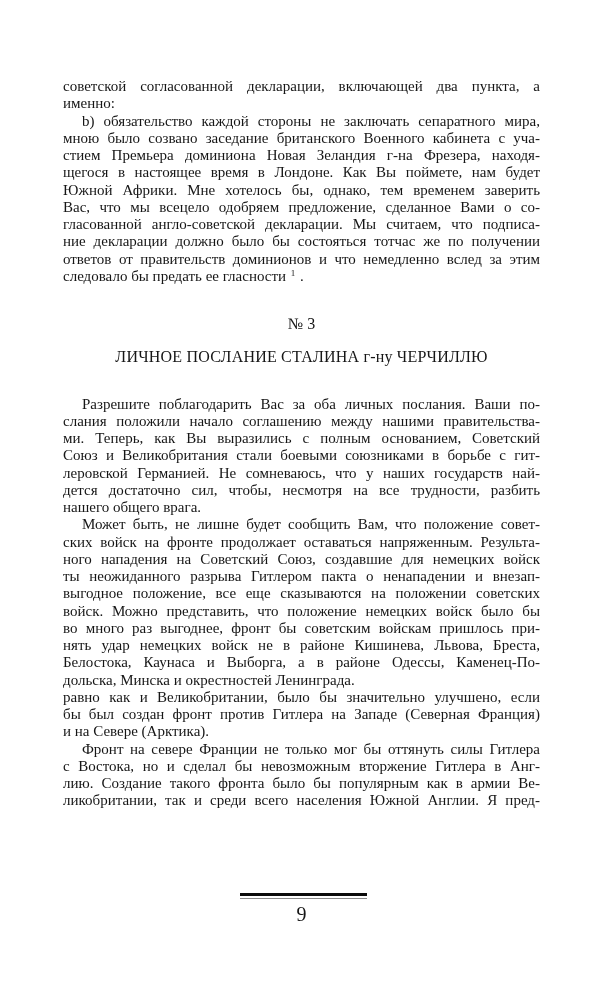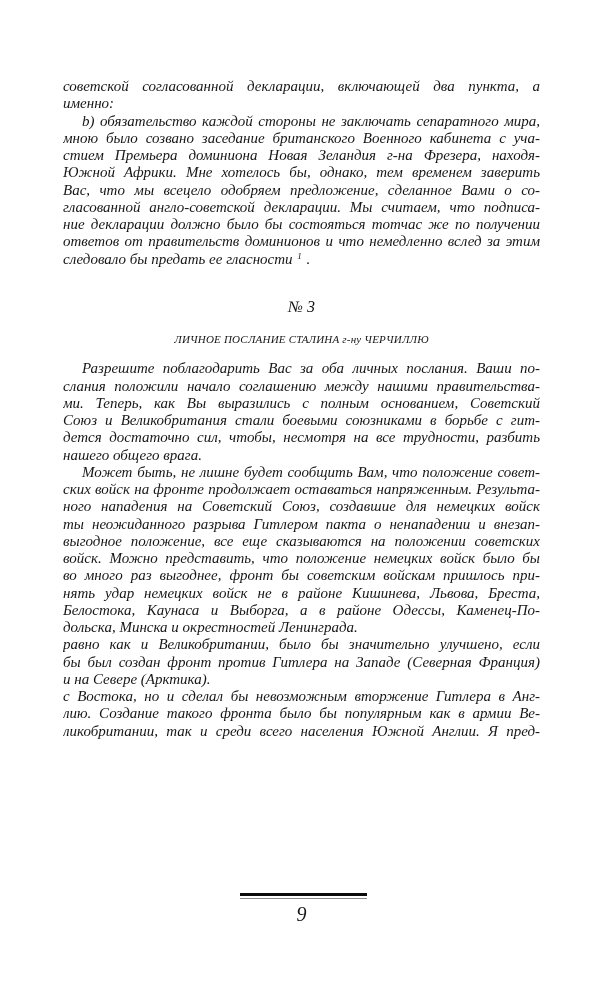--- a/index.html
+++ b/index.html
@@ -8,21 +8,20 @@
     background: #ffffff;
   }
   .book-page {
     position: relative;
     width: 596px;
     height: 993px;
     background: #ffffff;
     overflow: hidden;
     font-family: "Liberation Serif", "DejaVu Serif", serif;
     color: #161616;
-    font-style: italic;
   }
   .text-block {
     position: absolute;
     left: 63px;
     top: 78px;
     width: 477px;
     font-size: 15px;
   }
   .para { margin: 0; padding: 0; }
   .line {
@@ -53,28 +52,28 @@
     text-align: center;
     text-align-last: center;
     font-size: 16px;
     line-height: 17.25px;
     height: 17.25px;
   }
   .doc-title {
     margin-top: 16px;
     text-align: center;
     text-align-last: center;
-    font-size: 11px;
+    font-size: 16px;
     letter-spacing: 0.2px;
     line-height: 17.25px;
     height: 17.25px;
     white-space: nowrap;
   }
   .letter-block {
-    margin-top: 12px;
+    margin-top: 30px;
   }
   .footnote-separator {
     position: absolute;
     top: 893px;
     left: 240px;
     width: 127px;
   }
   .footnote-separator .rule-thick {
     height: 3px;
     background: #0a0a0a;
@@ -106,39 +105,41 @@
         <div class="para">
           <div class="line">советской согласованной декларации, включающей два пункта, а</div>
           <div class="line left">именно:</div>
         </div>
         <div class="para">
         </div>
         <div class="para">
           <div class="line indent">b) обязательство каждой стороны не заключать сепаратного мира,</div>
           <div class="line">мною было созвано заседание британского Военного кабинета с уча-</div>
           <div class="line">стием Премьера доминиона Новая Зеландия г-на Фрезера, находя-</div>
+          <div class="line">щегося в настоящее время в Лондоне. Как Вы поймете, нам будет</div>
           <div class="line">Южной Африки. Мне хотелось бы, однако, тем временем заверить</div>
           <div class="line">Вас, что мы всецело одобряем предложение, сделанное Вами о со-</div>
           <div class="line">гласованной англо-советской декларации. Мы считаем, что подписа-</div>
           <div class="line">ние декларации должно было бы состояться тотчас же по получении</div>
           <div class="line">ответов от правительств доминионов и что немедленно вслед за этим</div>
           <div class="line left">следовало бы предать ее гласности <sup class="fnref">1</sup> .</div>
         </div>
       </div>
 
     <div class="doc-number">№ 3</div>
 
     <div class="doc-title">ЛИЧНОЕ ПОСЛАНИЕ СТАЛИНА г-ну ЧЕРЧИЛЛЮ</div>
 
     <div class="letter-block">
         <div class="para">
           <div class="line indent">Разрешите поблагодарить Вас за оба личных послания. Ваши по-</div>
           <div class="line">слания положили начало соглашению между нашими правительства-</div>
           <div class="line">ми. Теперь, как Вы выразились с полным основанием, Советский</div>
           <div class="line">Союз и Великобритания стали боевыми союзниками в борьбе с гит-</div>
+          <div class="line">леровской Германией. Не сомневаюсь, что у наших государств най-</div>
           <div class="line">дется достаточно сил, чтобы, несмотря на все трудности, разбить</div>
           <div class="line left">нашего общего врага.</div>
         </div>
         <div class="para">
           <div class="line indent">Может быть, не лишне будет сообщить Вам, что положение совет-</div>
           <div class="line">ских войск на фронте продолжает оставаться напряженным. Результа-</div>
           <div class="line">ного нападения на Советский Союз, создавшие для немецких войск</div>
           <div class="line">ты неожиданного разрыва Гитлером пакта о ненападении и внезап-</div>
           <div class="line">выгодное положение, все еще сказываются на положении советских</div>
           <div class="line">войск. Можно представить, что положение немецких войск было бы</div>
@@ -146,20 +147,21 @@
           <div class="line">нять удар немецких войск не в районе Кишинева, Львова, Бреста,</div>
           <div class="line">Белостока, Каунаса и Выборга, а в районе Одессы, Каменец-По-</div>
           <div class="line left">дольска, Минска и окрестностей Ленинграда.</div>
         </div>
         <div class="para">
           <div class="line">равно как и Великобритании, было бы значительно улучшено, если</div>
           <div class="line">бы был создан фронт против Гитлера на Западе (Северная Франция)</div>
           <div class="line left">и на Севере (Арктика).</div>
         </div>
         <div class="para">
+          <div class="line indent">Фронт на севере Франции не только мог бы оттянуть силы Гитлера</div>
           <div class="line">с Востока, но и сделал бы невозможным вторжение Гитлера в Анг-</div>
           <div class="line">лию. Создание такого фронта было бы популярным как в армии Ве-</div>
           <div class="line">ликобритании, так и среди всего населения Южной Англии. Я пред-</div>
         </div>
       </div>
 
   </div>
 
   <div class="footnote-separator">
     <div class="rule-thick"></div>

